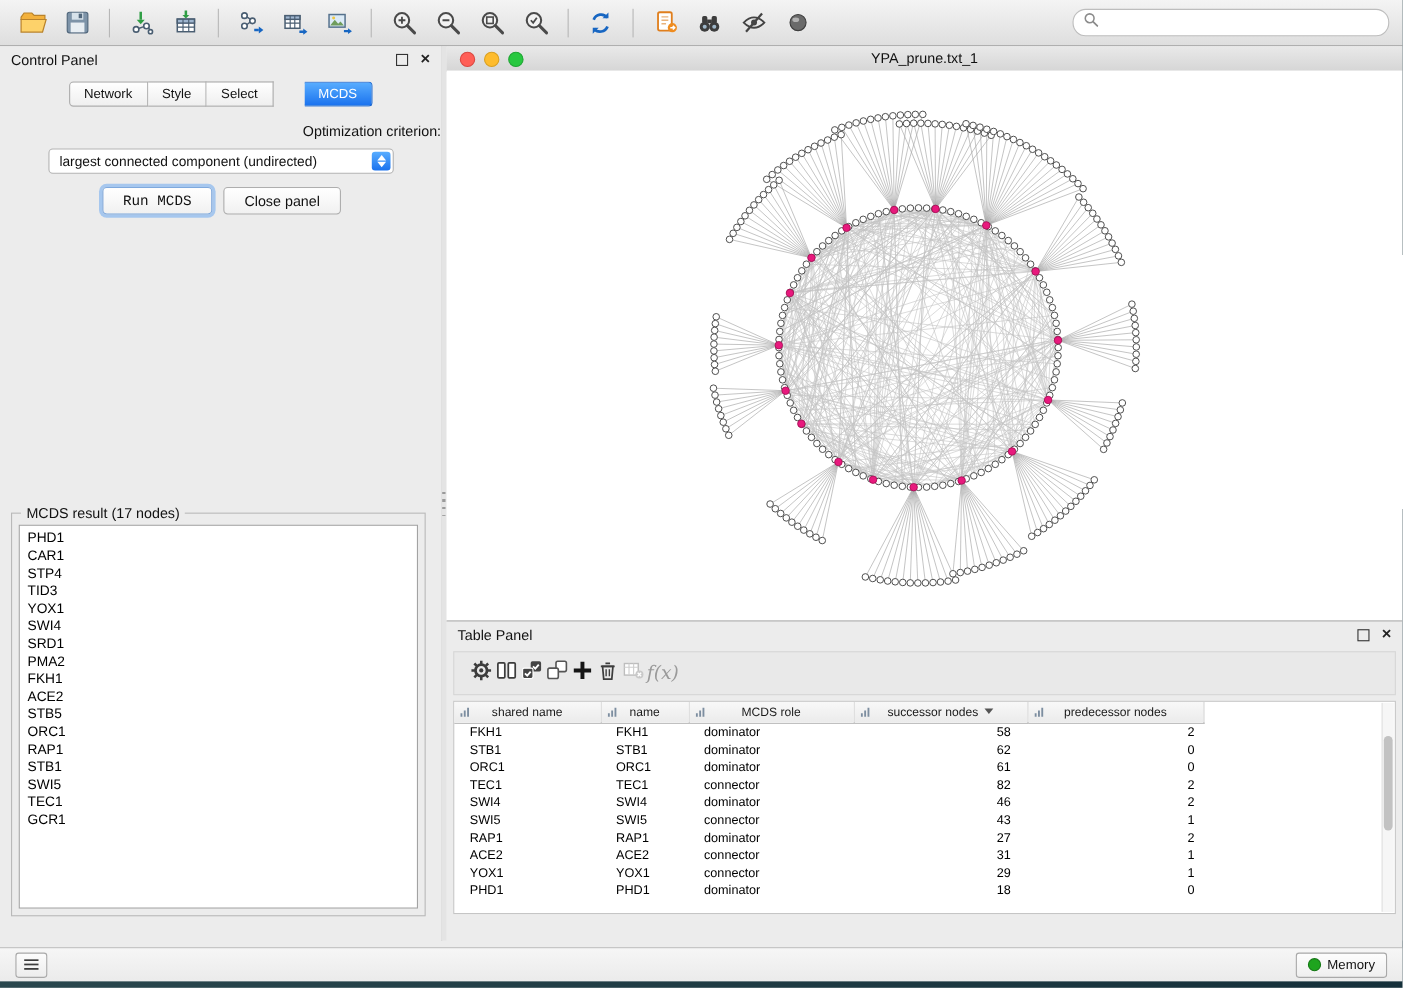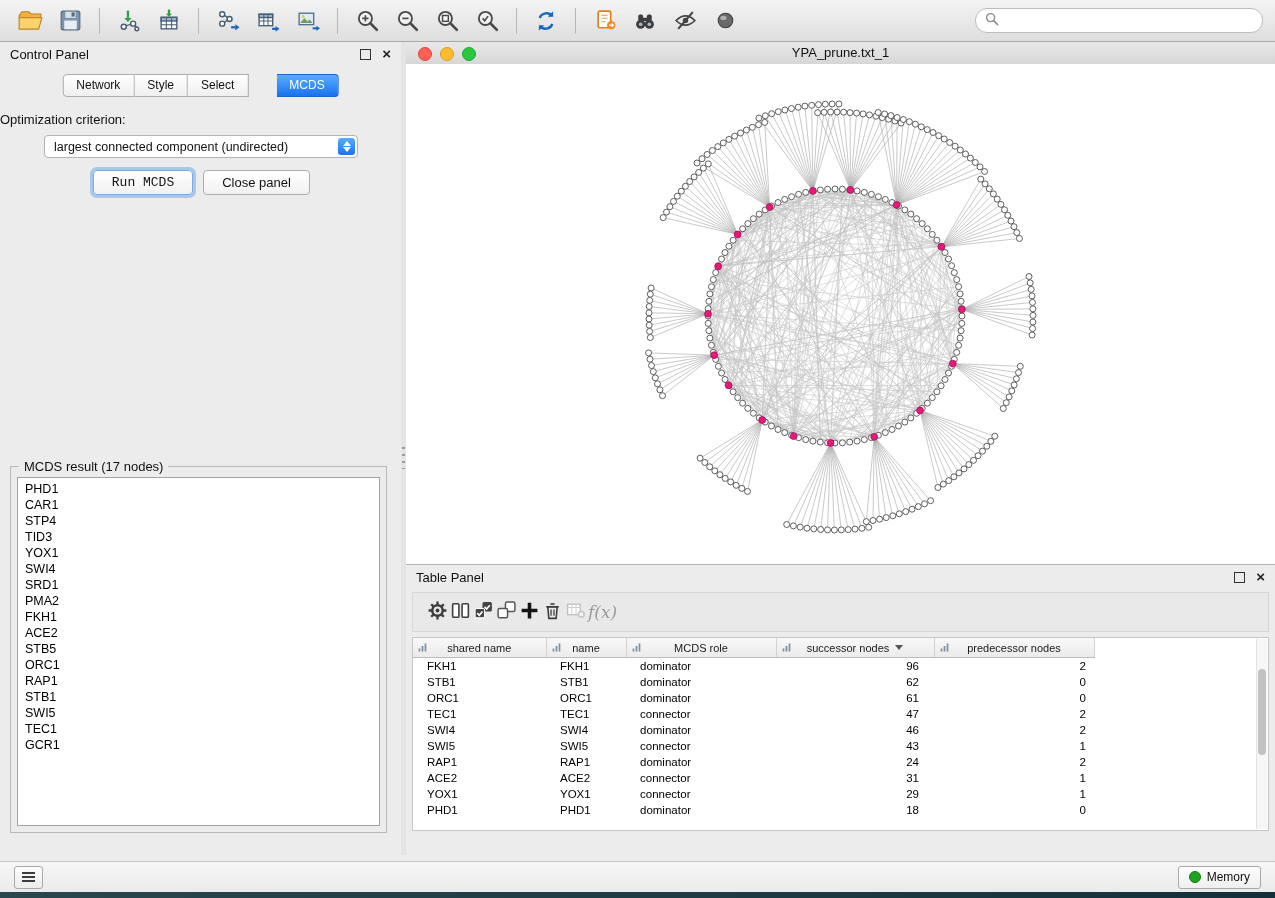--- a/index.html
+++ b/index.html
@@ -28,21 +28,21 @@
 
   .seg{display:flex;}
   .seg .tab{padding:0 13px;height:21px;line-height:21px;font-size:12px;text-align:center;color:#111;
             background:linear-gradient(#ffffff,#efefef);border:1px solid #adadad;border-left-width:0;cursor:default;}
   .seg .tab:first-child{border-left-width:1px;border-radius:4px 0 0 4px;}
   .seg .tab:last-child{border-radius:0 4px 4px 0;margin-left:28px;}
   .seg .tab.active{background:linear-gradient(var(--accent_blue_light,#58adff),var(--accent_blue,#1a72ee));
                    color:#fff;border-color:#1a66cf;}
   .cptabs{position:absolute;top:32px;left:50%;transform:translateX(-50%);}
 
-  .opt-label{position:absolute;top:70px;left:0;right:0;text-align:left;font-size:13px;color:#111;}
+  .opt-label{position:absolute;top:70px;left:0;right:0;text-align:right;font-size:13px;color:#111;}
   .dropdown{position:absolute;top:93px;left:44px;width:314px;height:23px;background:#fff;
             border:1px solid #b3b3b3;border-radius:4px;font-size:12.5px;color:#111;
             display:flex;align-items:center;padding-left:9px;box-sizing:border-box;}
   .stepper{position:absolute;right:2px;top:2px;bottom:2px;width:17px;border-radius:3px;
            background:linear-gradient(var(--accent_blue_light,#58adff),var(--accent_blue,#1a72ee));}
   .stepper:before{content:"";position:absolute;left:4.5px;top:3px;border-left:4px solid transparent;
                   border-right:4px solid transparent;border-bottom:5px solid #fff;}
   .stepper:after{content:"";position:absolute;left:4.5px;bottom:3px;border-left:4px solid transparent;
                  border-right:4px solid transparent;border-top:5px solid #fff;}
 
@@ -1279,63 +1279,63 @@
             <th><span class="hbars"><svg width="10" height="11" viewBox="0 0 10 11">
                     <path d="M1.5 9.5v-3M4.5 9.5v-5.5M7.5 9.5v-8" stroke="#7d8ea0" stroke-width="1.7"></path>
                   </svg></span><span>predecessor nodes</span></th>
           </tr>
         </thead>
         <tbody id="node-table-body">
             <tr>
               <td>FKH1</td>
               <td>FKH1</td>
               <td>dominator</td>
-              <td class="num" style="padding-right: 15px;">96</td>
+              <td class="num" style="padding-right: 15px;">58</td>
               <td class="num" style="padding-right: 8px;">2</td>
             </tr>
             <tr>
               <td>STB1</td>
               <td>STB1</td>
               <td>dominator</td>
               <td class="num" style="padding-right: 15px;">62</td>
               <td class="num" style="padding-right: 8px;">0</td>
             </tr>
             <tr>
               <td>ORC1</td>
               <td>ORC1</td>
               <td>dominator</td>
               <td class="num" style="padding-right: 15px;">61</td>
               <td class="num" style="padding-right: 8px;">0</td>
             </tr>
             <tr>
               <td>TEC1</td>
               <td>TEC1</td>
               <td>connector</td>
-              <td class="num" style="padding-right: 15px;">47</td>
+              <td class="num" style="padding-right: 15px;">82</td>
               <td class="num" style="padding-right: 8px;">2</td>
             </tr>
             <tr>
               <td>SWI4</td>
               <td>SWI4</td>
               <td>dominator</td>
               <td class="num" style="padding-right: 15px;">46</td>
               <td class="num" style="padding-right: 8px;">2</td>
             </tr>
             <tr>
               <td>SWI5</td>
               <td>SWI5</td>
               <td>connector</td>
               <td class="num" style="padding-right: 15px;">43</td>
               <td class="num" style="padding-right: 8px;">1</td>
             </tr>
             <tr>
               <td>RAP1</td>
               <td>RAP1</td>
               <td>dominator</td>
-              <td class="num" style="padding-right: 15px;">24</td>
+              <td class="num" style="padding-right: 15px;">27</td>
               <td class="num" style="padding-right: 8px;">2</td>
             </tr>
             <tr>
               <td>ACE2</td>
               <td>ACE2</td>
               <td>connector</td>
               <td class="num" style="padding-right: 15px;">31</td>
               <td class="num" style="padding-right: 8px;">1</td>
             </tr>
             <tr>

